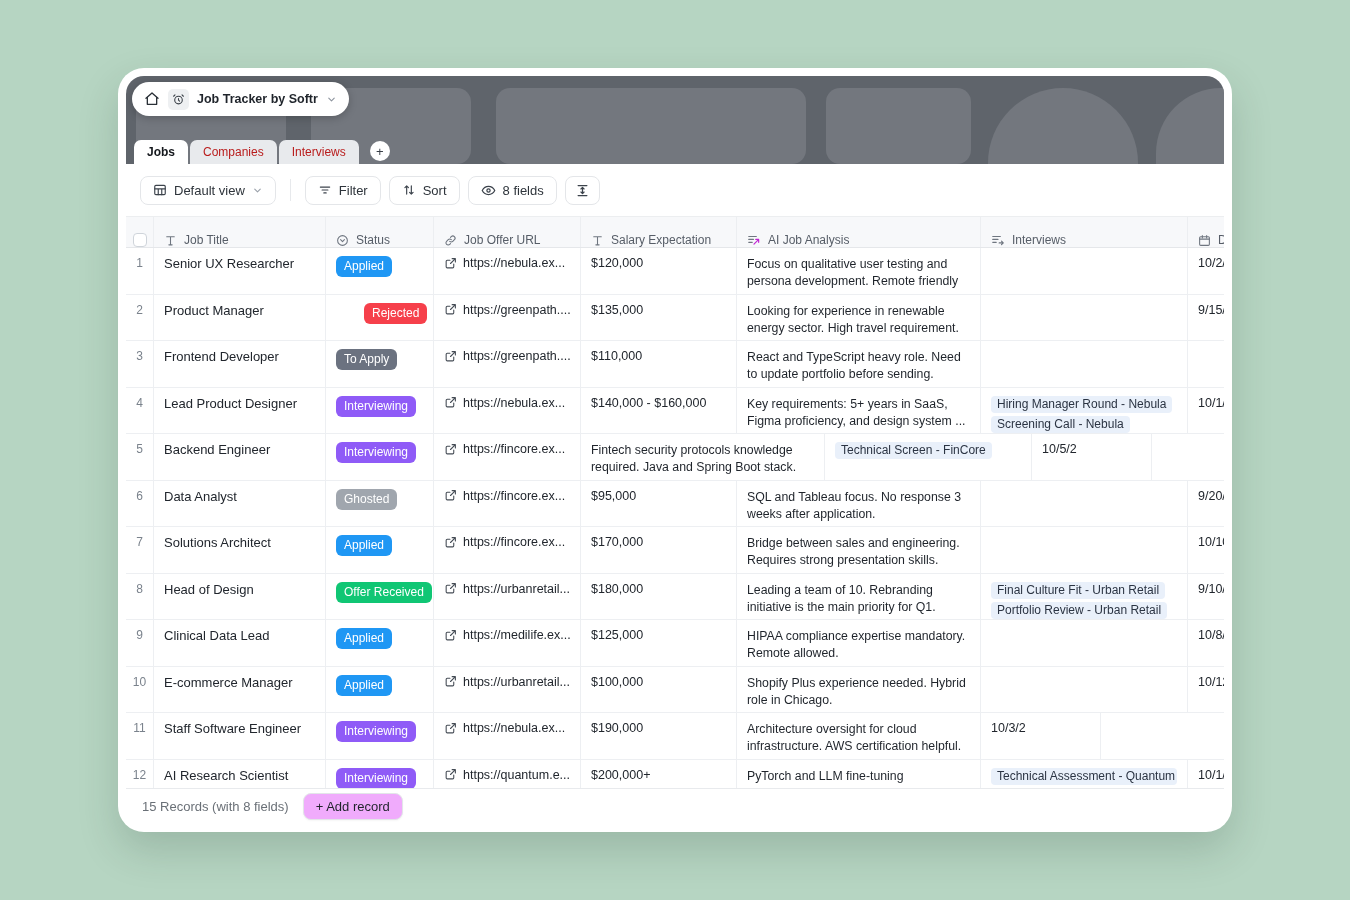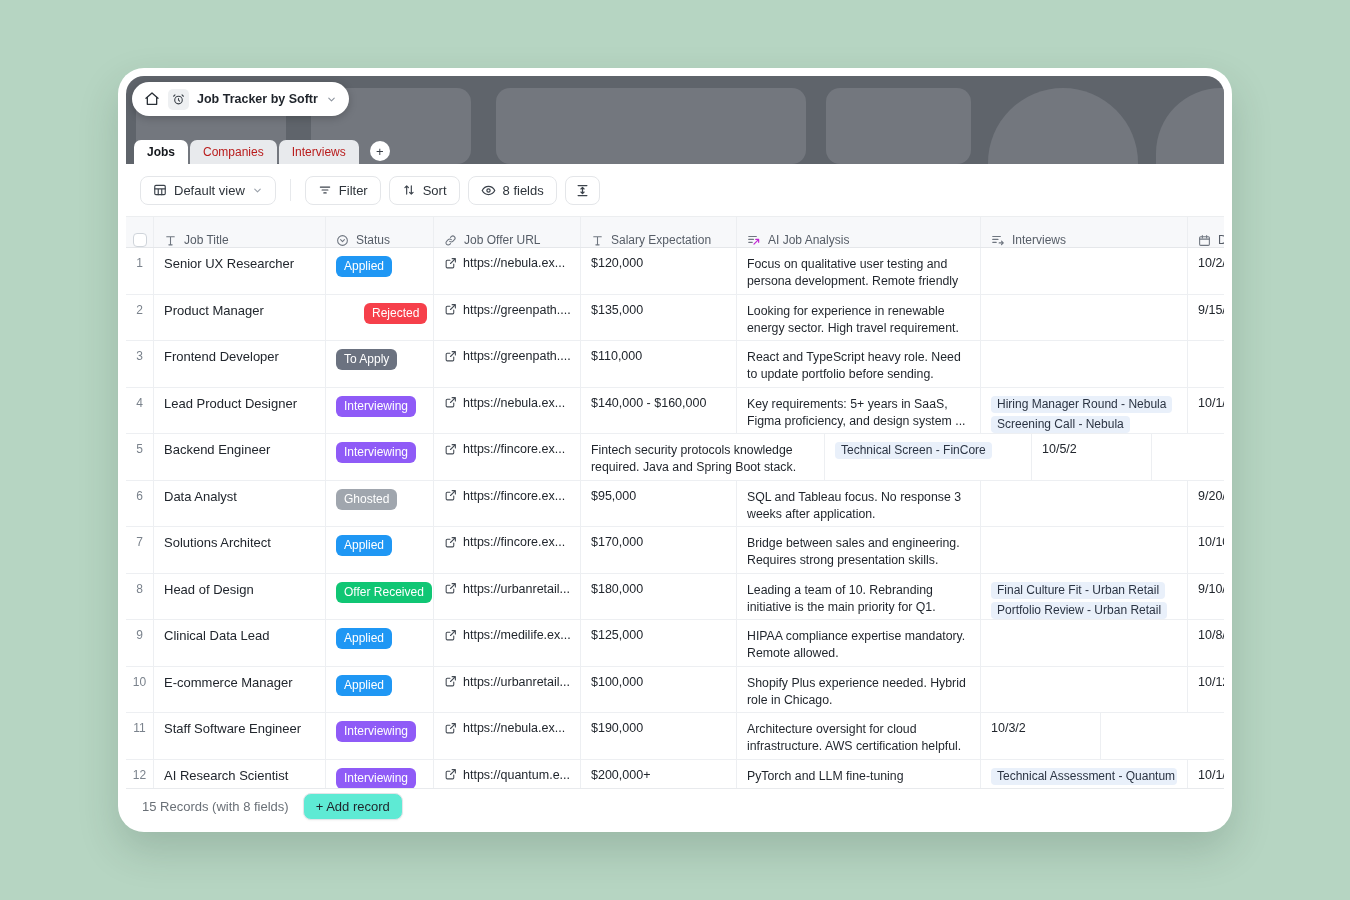--- a/index.html
+++ b/index.html
@@ -70,21 +70,21 @@
   .analysis { font-size:12.3px; line-height:1.42; color:#1f242b; }
   .chip { display:block; width:fit-content; max-width:100%; background:#e9f0fa; color:#2b3443;
           font-size:12px; padding:1px 6px 2px; border-radius:4px; margin-bottom:3px;
           white-space:nowrap; overflow:hidden; }
 
   
   .tfoot { height:36px; border-top:1px solid #e8eaed; display:flex; align-items:center;
            gap:14px; padding:0 16px; background:#fff; }
   .records { font-size:13px; color:#6a7077; white-space:nowrap; }
   .add-record { height:27px; padding:2px 12px; border:1px solid #e3e5e9; border-radius:8px;
-                font-size:13px; color:#1f242b; background:#5eead4; display:flex; align-items:center;
+                font-size:13px; color:#1f242b; background:#f0abfc; display:flex; align-items:center;
                 white-space:nowrap; box-shadow:0 1px 2px rgba(0,0,0,.04); }
 </style>
 </head>
 <body>
 
 <div class="stage">
   <div class="card">
     <div class="inner">
 
       <div class="app-header">

